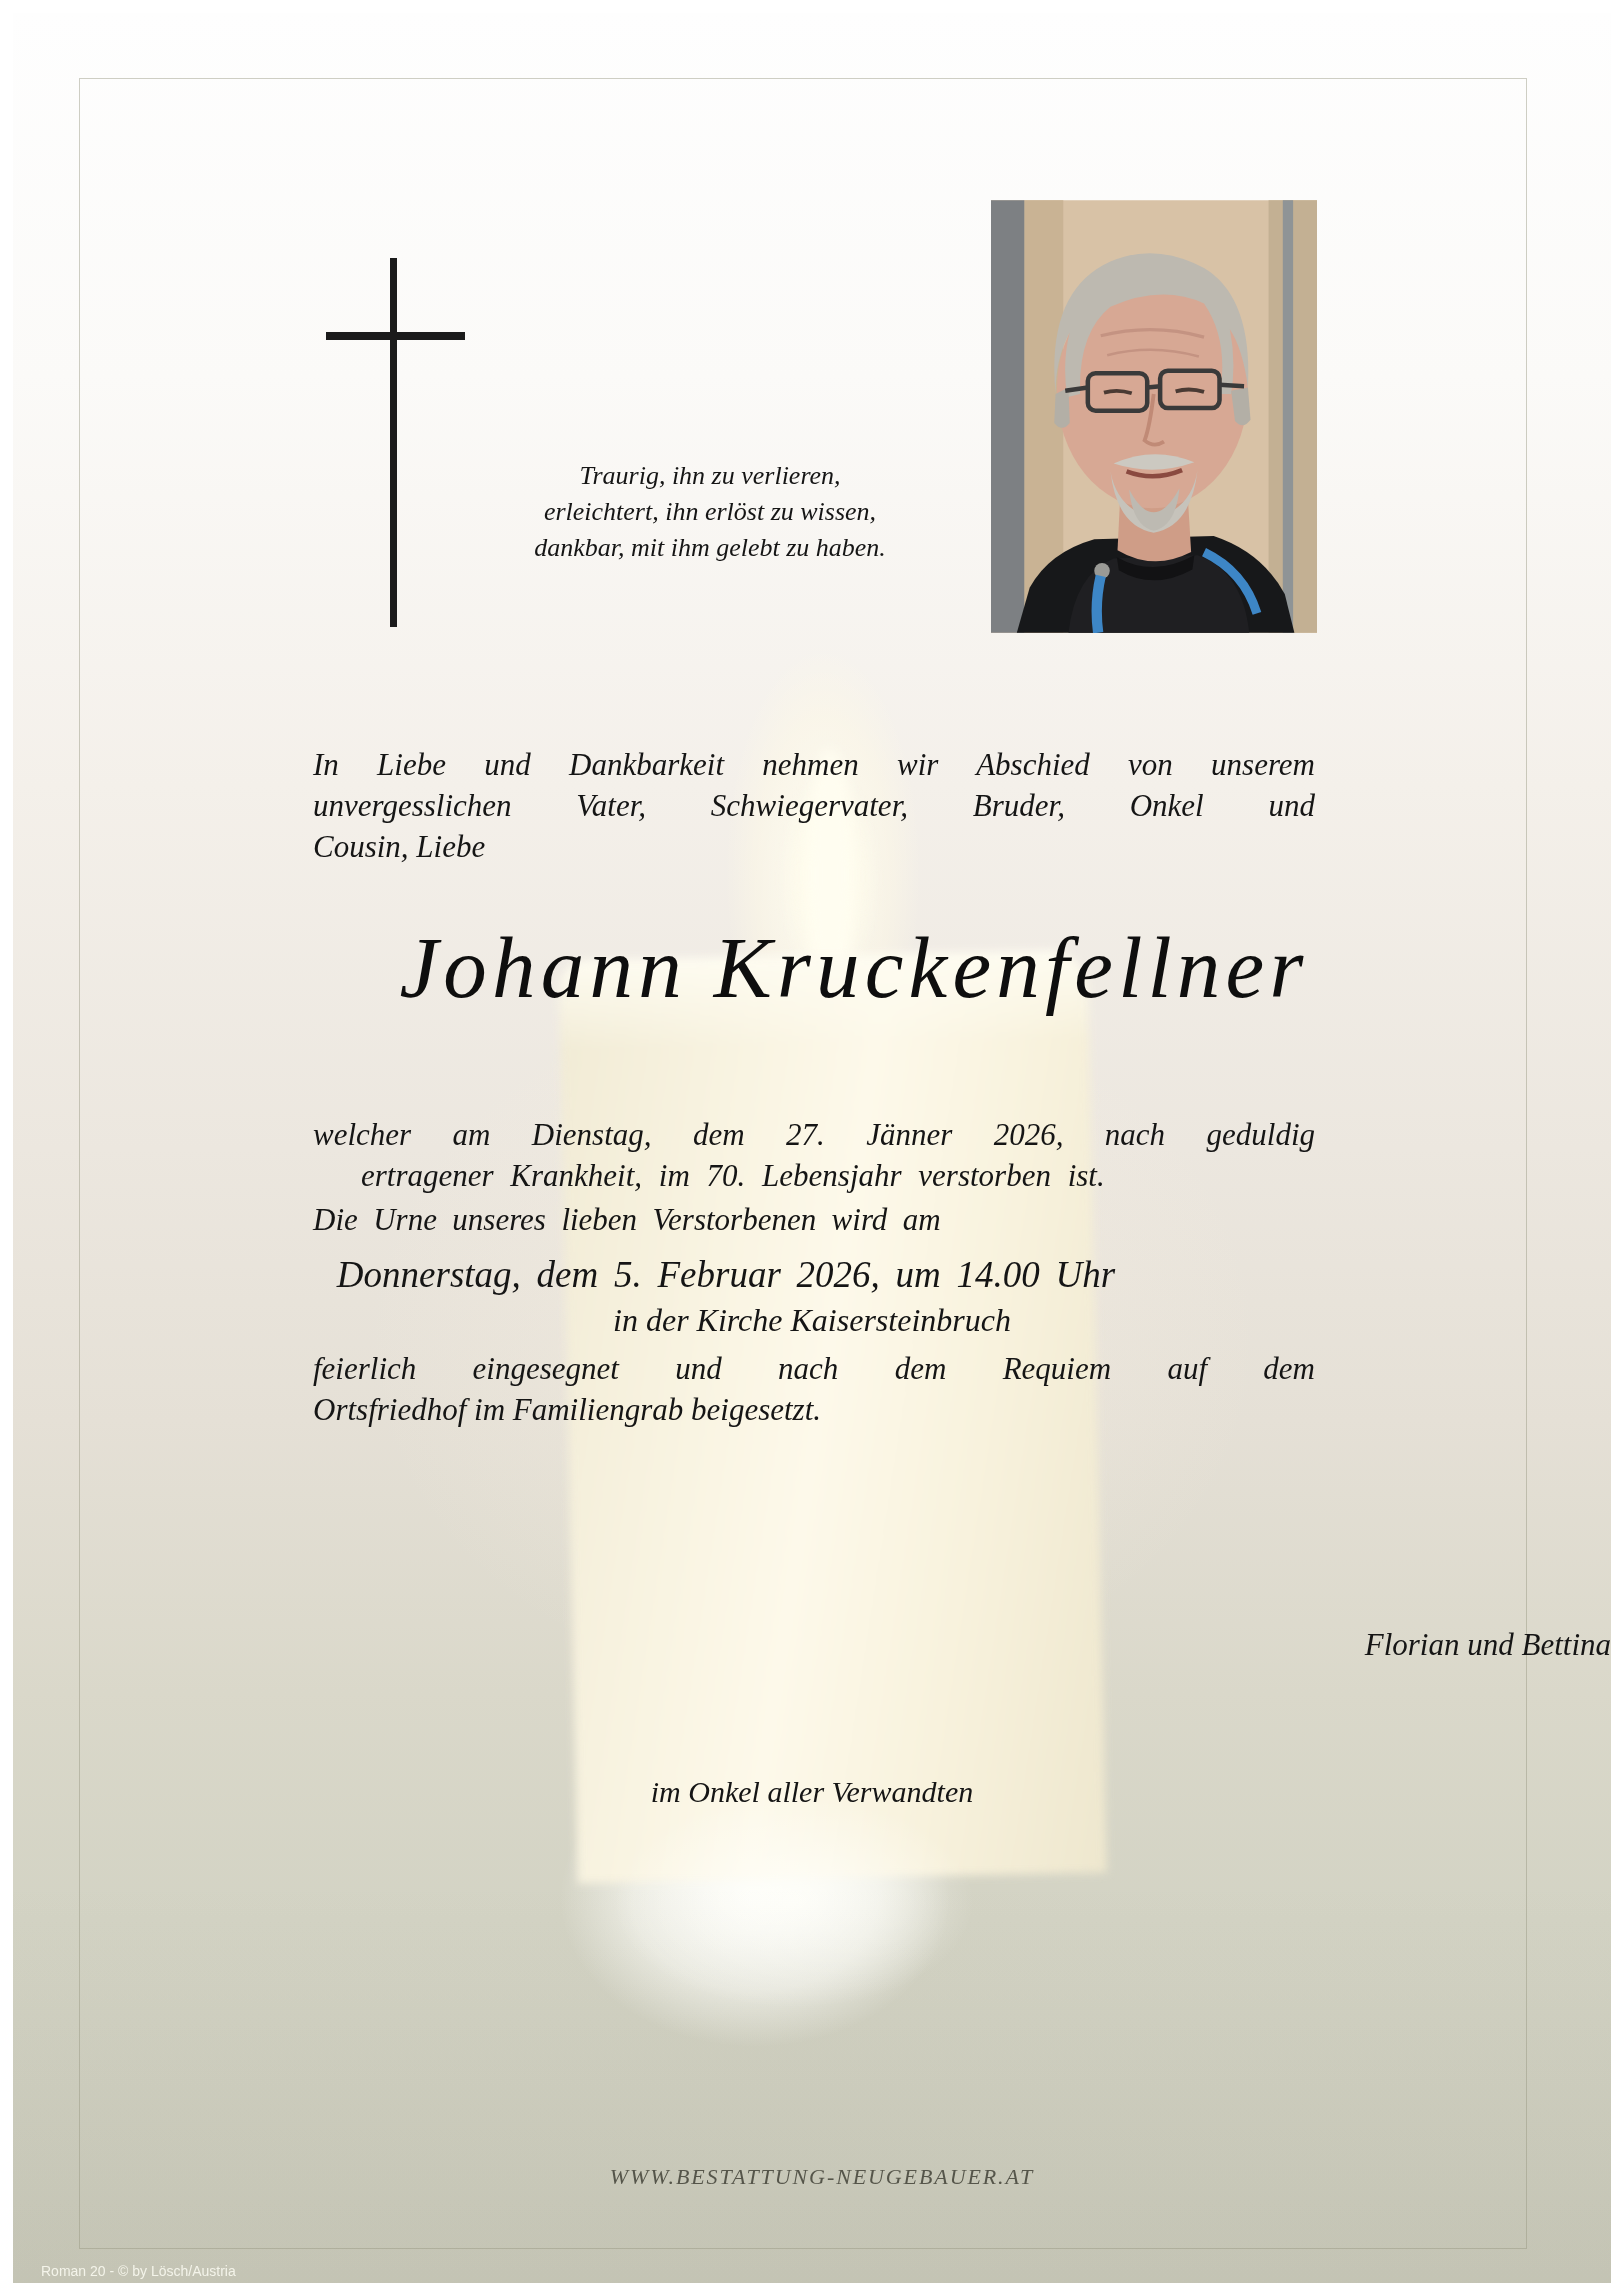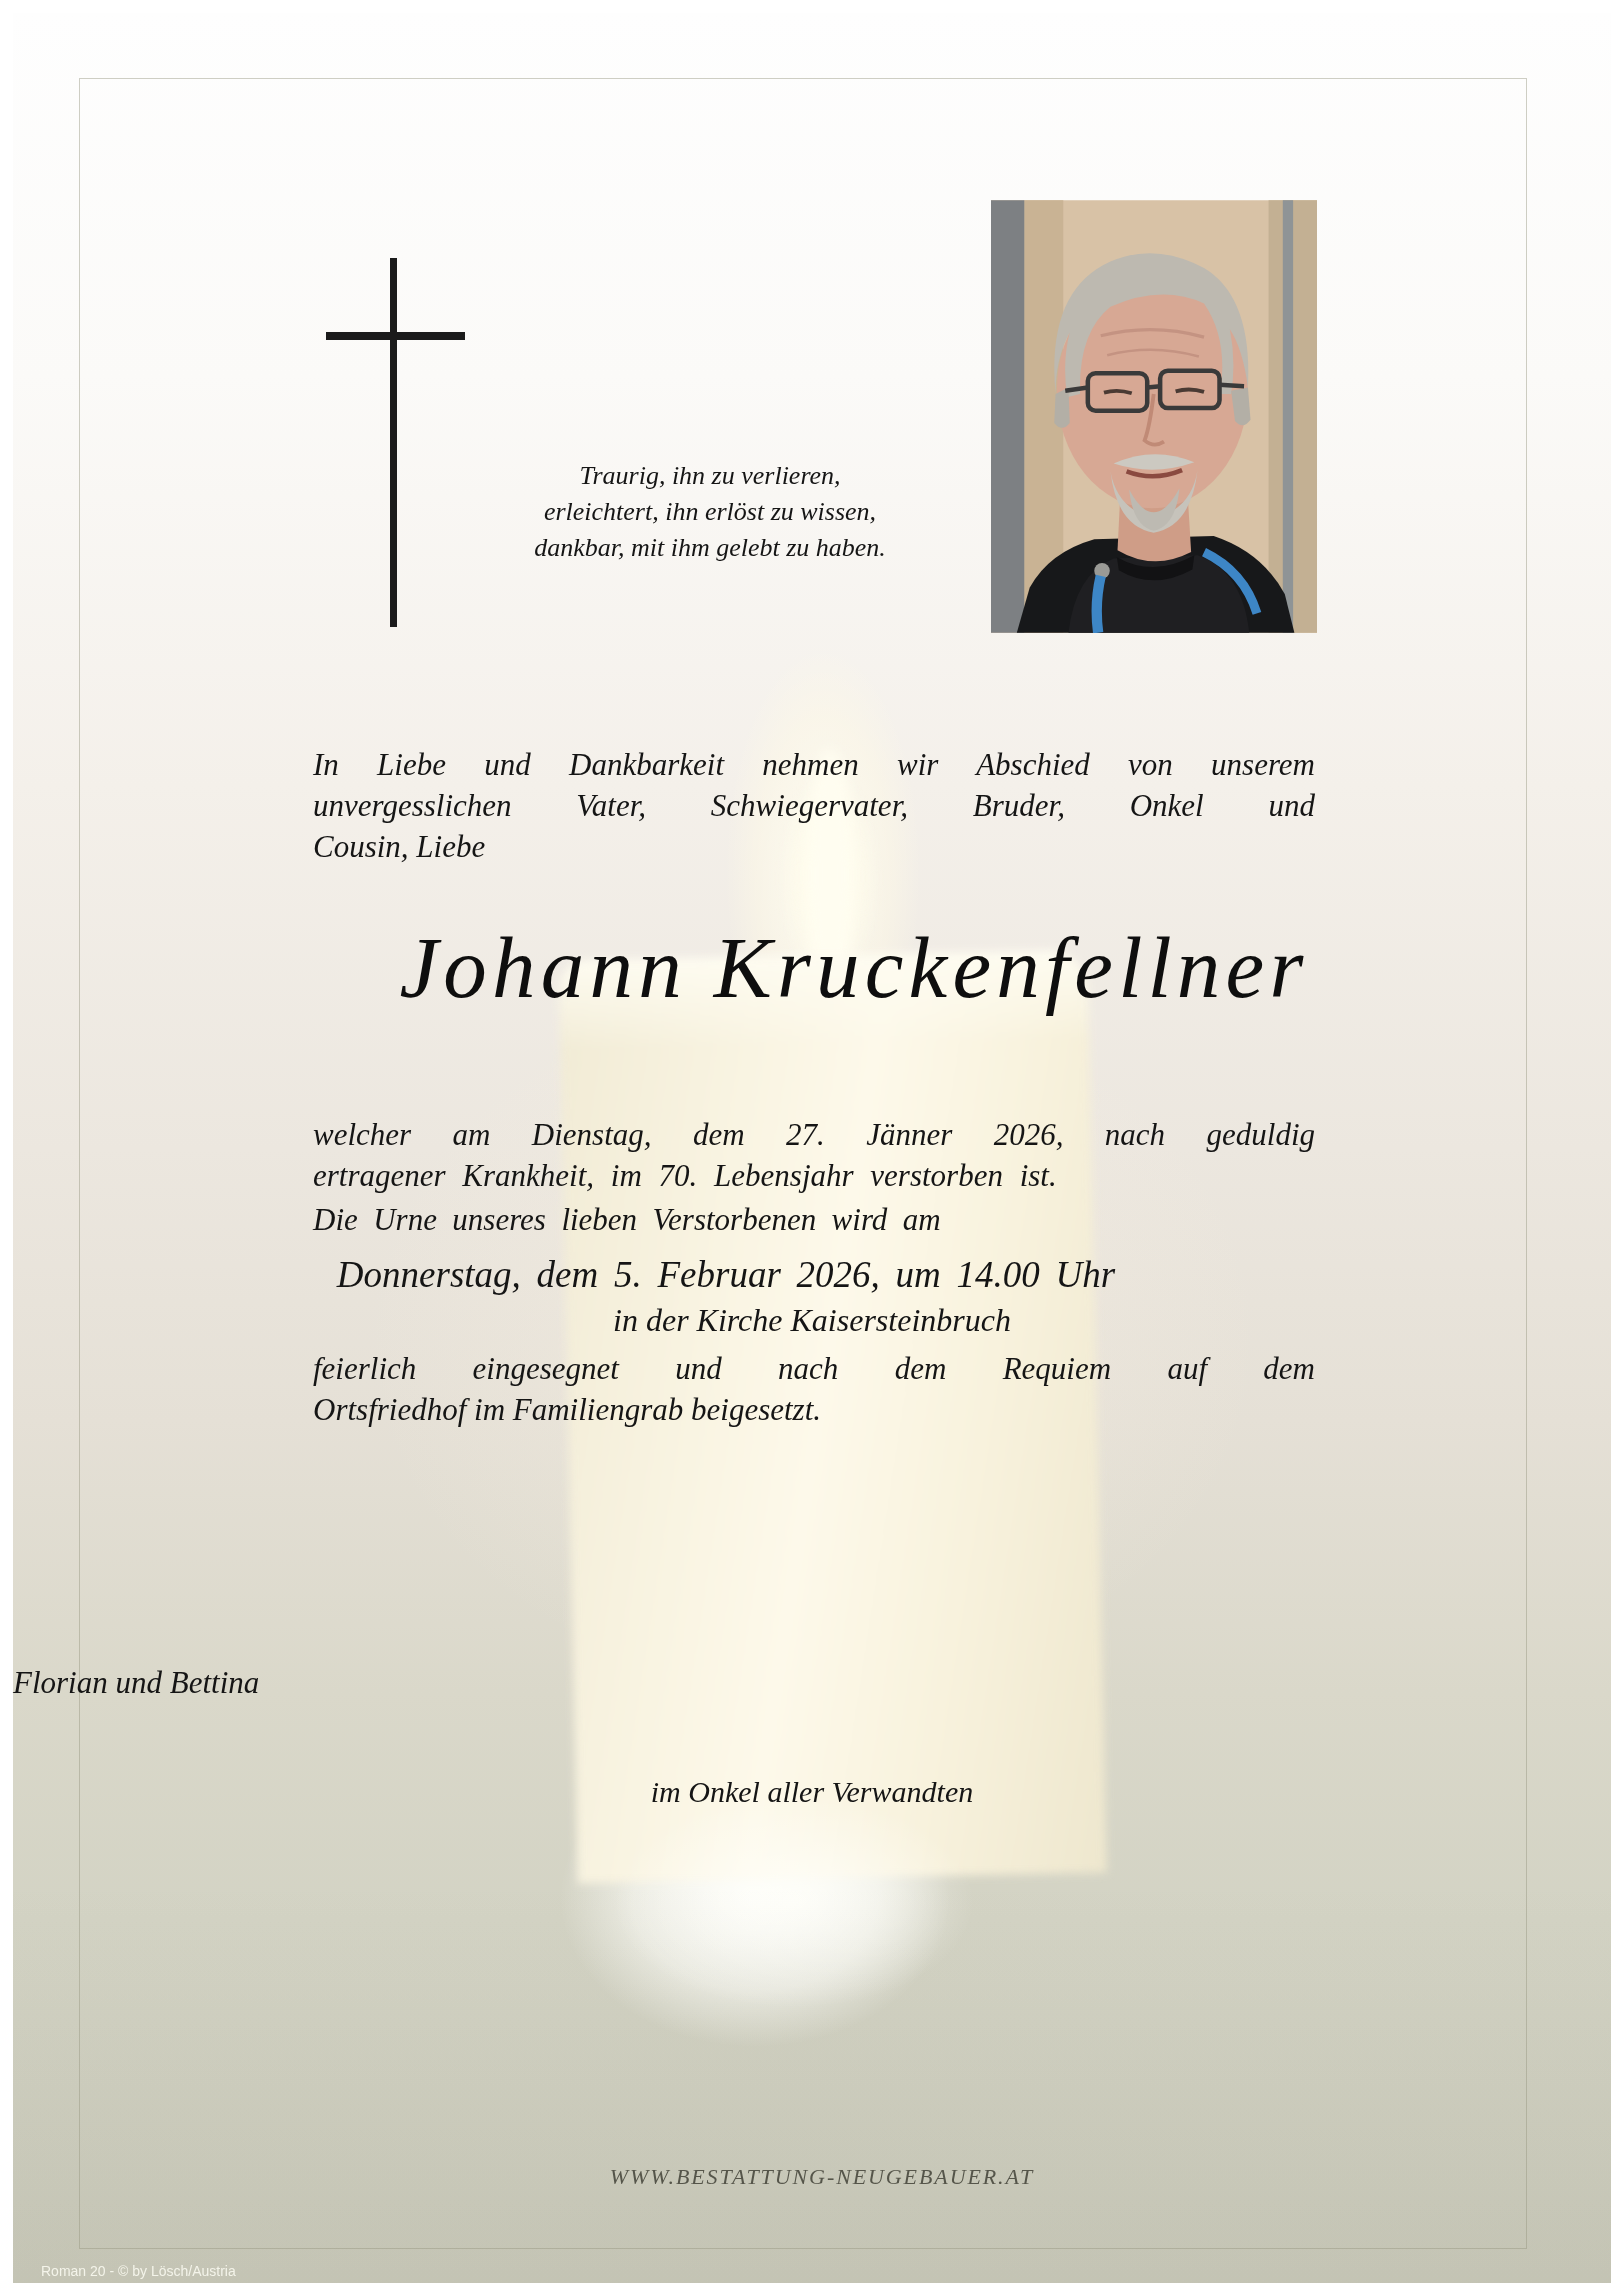--- a/index.html
+++ b/index.html
@@ -36,26 +36,26 @@
   
   .photo{position:absolute;left:978px;top:187px;width:326px;height:433px;overflow:hidden;}
   
   .txt{position:absolute;color:#151515;font-style:italic;}
   .quote{left:439px;top:445px;width:516px;text-align:center;font-size:26px;line-height:36px;}
   .col{left:300px;width:1002px;font-size:31px;line-height:41px;}
   .intro{top:731px;}
   .line-j{text-align:justify;text-align-last:justify;}
   .name{left:0;top:904px;width:1598px;text-align:center;font-size:87px;letter-spacing:5.2px;color:#0e0e0e;padding-left:42px;}
   .p2{top:1101px;}
-  .ws14{word-spacing:9px;}
+  .ws14{word-spacing:9px;margin-left:48px;}
   .p3{top:1186px;word-spacing:7.7px;}
   .c1{left:0;top:1241px;width:1426px;text-align:center;font-size:37px;line-height:41px;word-spacing:6.5px;}
   .c2{left:0;top:1287px;width:1598px;text-align:center;font-size:32px;line-height:41px;}
   .p4{top:1335px;}
-  .sig{left:0;top:1614px;width:1598px;text-align:left;font-size:31px;line-height:36px;margin-top:38px;}
+  .sig{left:0;top:1614px;width:1598px;text-align:right;font-size:31px;line-height:36px;}
   .rel{left:0;top:1761px;width:1598px;text-align:center;font-size:30px;line-height:36px;}
   .footer-url{left:0;top:2150px;width:1618px;text-align:center;font-size:22px;line-height:28px;
       letter-spacing:1.9px;color:#55554a;}
   .credit{left:28px;top:2250px;font-family:"Liberation Sans","DejaVu Sans",sans-serif;font-style:normal;
       font-size:14px;color:#f4f4ea;}
 </style>
 </head>
 <body>
 
 <div id="page">

